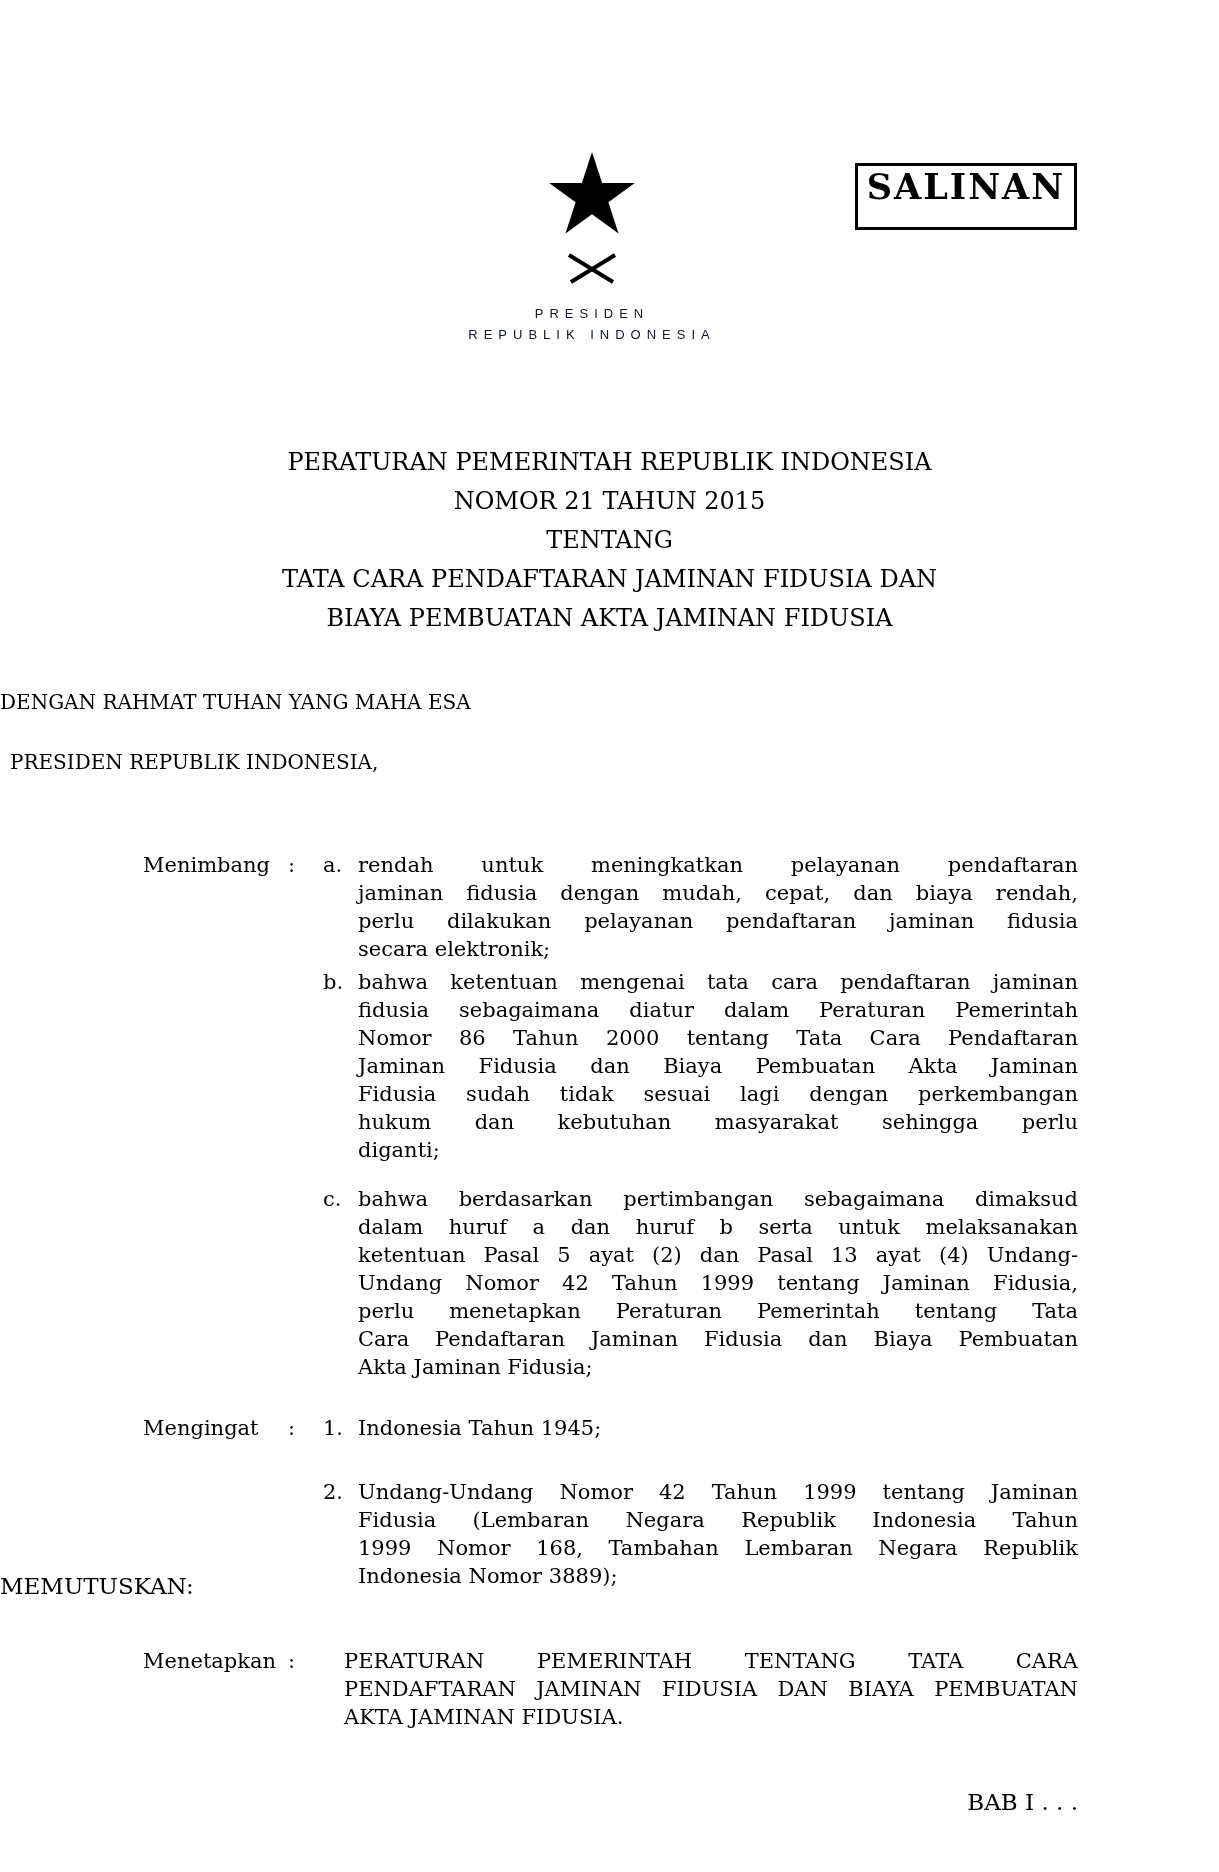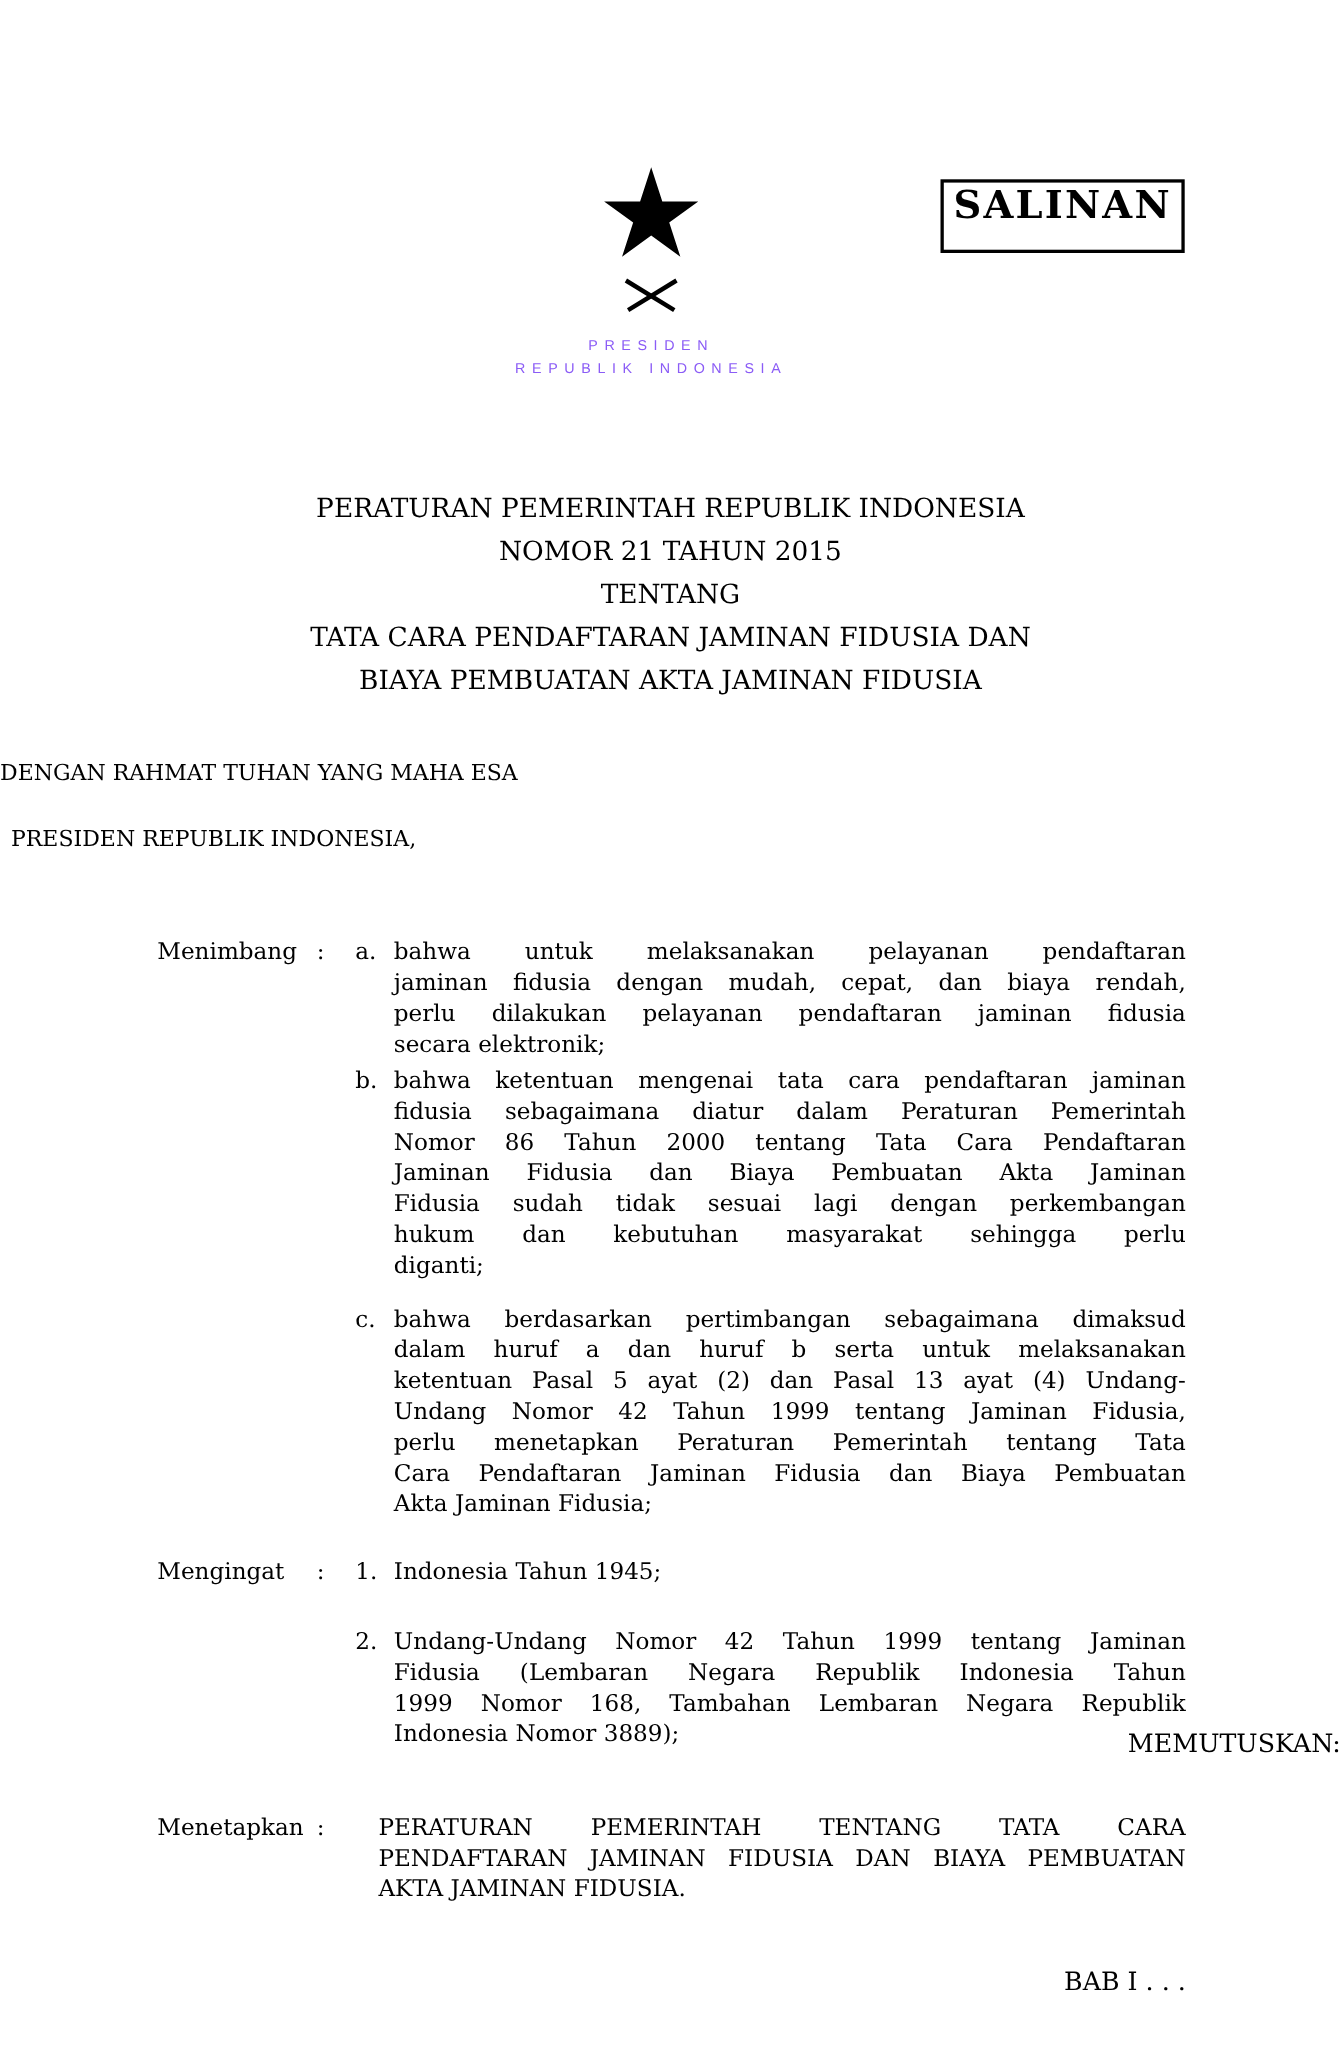--- a/index.html
+++ b/index.html
@@ -11,21 +11,21 @@
     font-family: "DejaVu Serif", "Liberation Serif", serif;
     color: #000000;
     overflow: hidden;
   }
   
   .emblem { position: absolute; left: 517px; top: 125px; }
   .letterhead {
     position: absolute; left: 412px; top: 303px; width: 360px;
     text-align: center;
     font-family: "Liberation Sans", sans-serif;
-    font-size: 13px; letter-spacing: 6px; line-height: 21px; color: #8b5cf6;
+    font-size: 13px; letter-spacing: 6px; line-height: 21px; color: #0f172a;
   }
   .stamp {
     position: absolute; left: 855px; top: 163px; width: 222px; height: 67px;
     border: 3px solid #000000; box-sizing: border-box;
     display: flex; align-items: flex-start; justify-content: center;
     font-family: "DejaVu Serif", "Liberation Serif", serif;
     font-weight: bold; font-size: 35px; letter-spacing: 2px;
   }
   
   .title-block {
@@ -45,21 +45,21 @@
   .sec-colon.wide { width: 56px; flex: 0 0 56px; }
   .item-block { left: 323px; width: 755px; }
   .li { display: flex; align-items: flex-start; }
   .marker { width: 35px; flex: 0 0 35px; }
   .ptext { width: 720px; flex: 0 0 720px; }
   .ptext.wide { width: 734px; flex: 0 0 734px; }
   .jline { text-align: justify; text-align-last: justify; }
   .jline.jlast { text-align-last: left; }
   .decision-heading {
     position: absolute; left: 0; top: 1572px; width: 1219px;
-    text-align: right; font-size: 23px; line-height: 28px;
+    text-align: left; font-size: 23px; line-height: 28px;
   }
   .continuation {
     position: absolute; right: 141px; top: 1788px;
     font-size: 23px; line-height: 28px;
   }
 </style>
 </head>
 <body>
 
 <div class="page">
@@ -115,21 +115,21 @@
     <div>DENGAN RAHMAT TUHAN YANG MAHA ESA</div>
     <div class="authority">PRESIDEN REPUBLIK INDONESIA,</div>
   </div>
 
   <div class="block labeled-row" style="top:804px">
     <div class="sec-label">Menimbang</div>
     <div class="sec-colon">:</div>
     <div class="li">
       <div class="marker">a.</div>
       <div class="ptext">
-          <div class="jline">bahwa untuk melaksanakan pelayanan pendaftaran</div>
+          <div class="jline">rendah untuk meningkatkan pelayanan pendaftaran</div>
           <div class="jline">jaminan fidusia dengan mudah, cepat, dan biaya rendah,</div>
           <div class="jline">perlu dilakukan pelayanan pendaftaran jaminan fidusia</div>
           <div class="jline jlast">secara elektronik;</div>
         </div>
     </div>
   </div>
 
   <div class="block item-block" style="top:921px">
     <div class="li">
       <div class="marker">b.</div>

